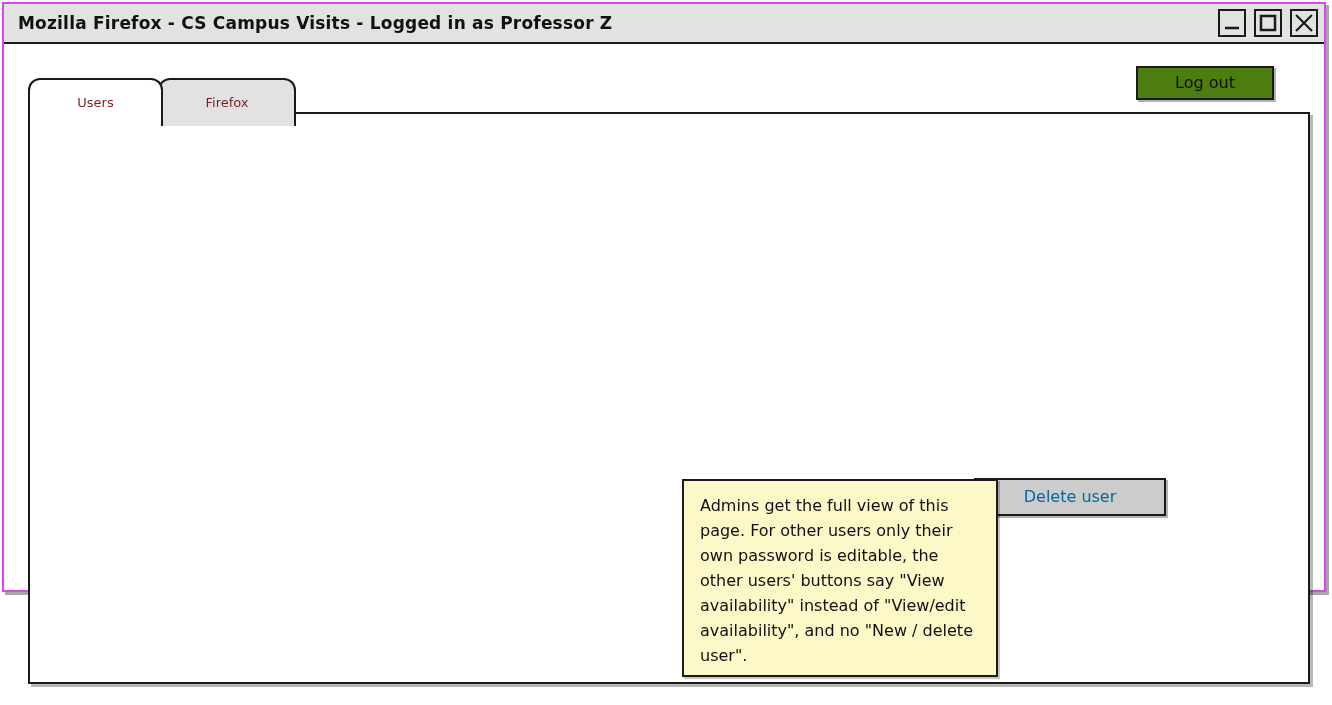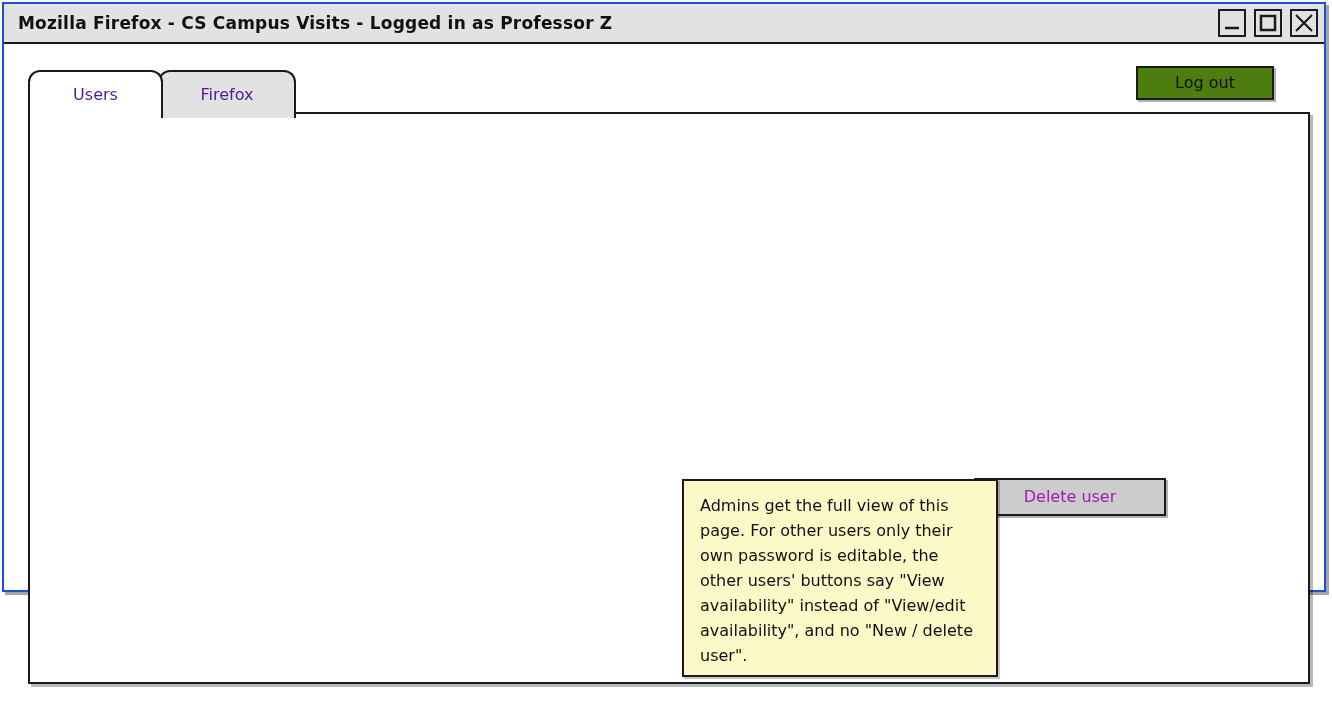--- a/index.html
+++ b/index.html
@@ -15,21 +15,21 @@
     position: relative;
   }
 
   
   #window-frame {
     position: absolute;
     left: 2px;
     top: 2px;
     width: 1324px;
     height: 590px;
-    border: 2px solid #1d4ed8;
+    border: 2px solid #d946ef;
     box-sizing: border-box;
     background: #ffffff;
     box-shadow: 3px 3px 0 rgba(0,0,0,0.35);
   }
 
   #title-bar {
     position: absolute;
     left: 0;
     top: 0;
     right: 0;
@@ -66,29 +66,29 @@
   
   #tab-strip {
     position: absolute;
     left: 24px;
     top: 62px;
     width: 1282px;
     height: 48px;
   }
   .tab {
     position: absolute;
-    top: 4px;
+    top: 12px;
     height: 48px;
     border: 2px solid #1a1a1a;
     border-bottom: none;
     border-radius: 12px 12px 0 0;
     box-sizing: border-box;
     text-align: center;
-    font-size: 16px;
-    color: #4c1d95;
+    font-size: 13px;
+    color: #7f1d1d;
     line-height: 46px;
   }
   #tab-users {
     left: 0px;
     width: 135px;
     background: #ffffff;
     z-index: 3;
   }
   #tab-visits {
     left: 130px;
@@ -203,21 +203,21 @@
     background: #ffffff;
   }
   .cbox svg { position: absolute; left: -2px; top: -8px; }
 
   .gbtn {
     position: absolute;
     background: #cccccc;
     border: 2px solid #1a1a1a;
     box-sizing: border-box;
     font-size: 16px;
-    color: #a21caf;
+    color: #0369a1;
     text-align: center;
     box-shadow: 2px 2px 0 rgba(0,0,0,0.3);
     white-space: nowrap;
     overflow: hidden;
   }
   .gbtn.disabled {
     background: #bdbdbd;
     border-color: #8f8f8f;
     color: #8f8f8f;
     box-shadow: 2px 2px 0 rgba(0,0,0,0.14);

